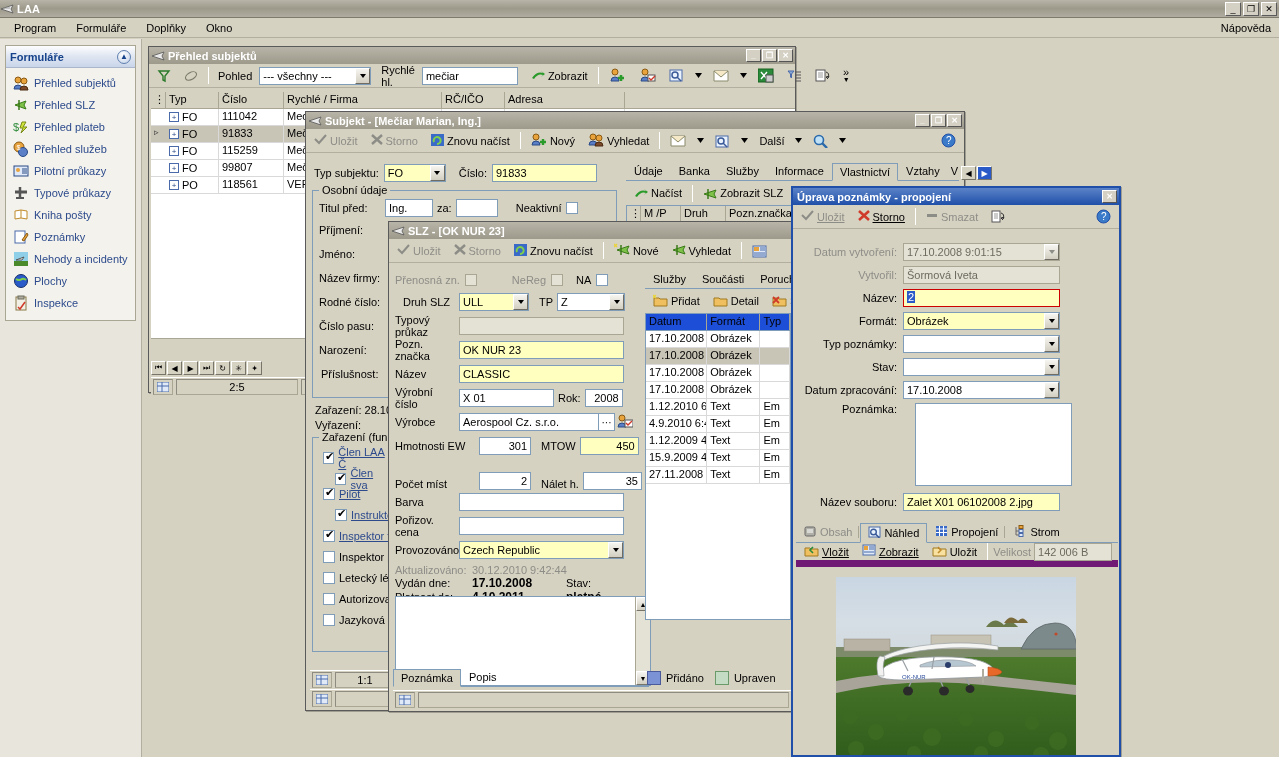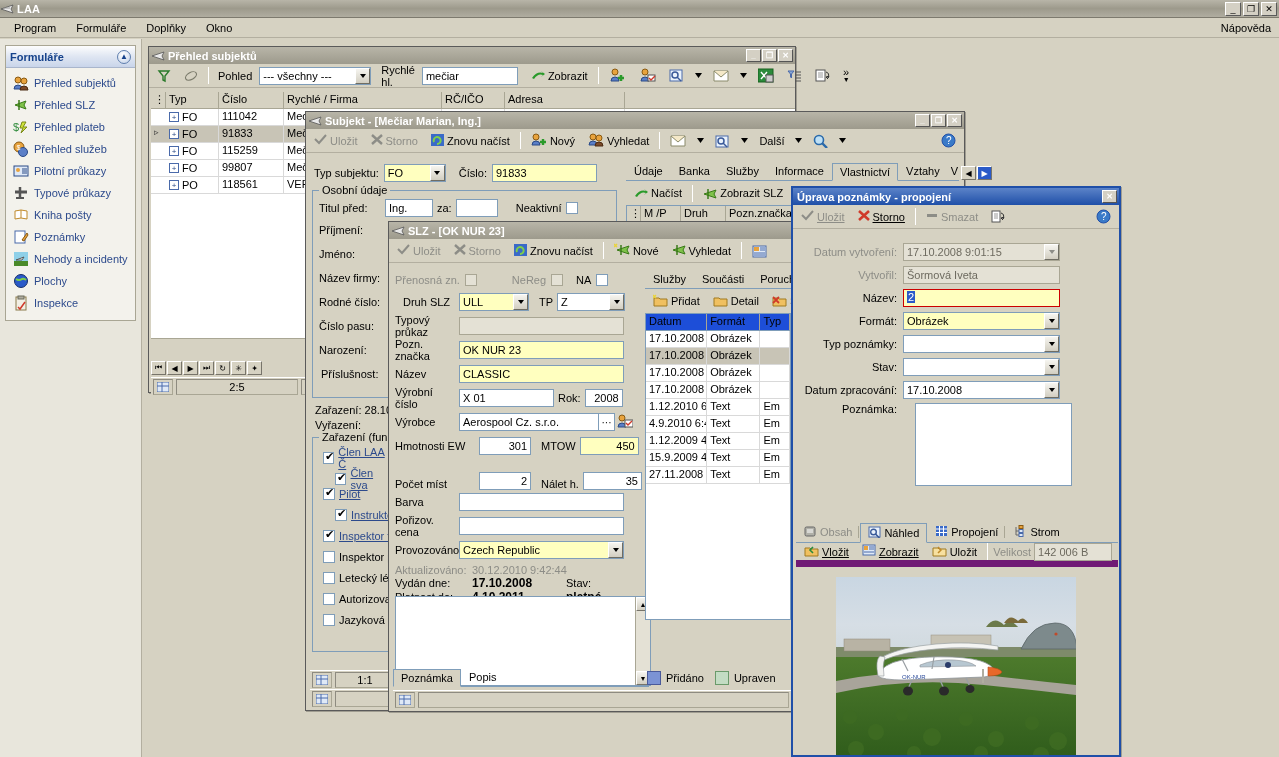--- a/index.html
+++ b/index.html
@@ -1078,20 +1078,24 @@
         <span class="fld-label" style="width:98px; text-align:right;">Datum zpracování:</span>
         <span class="combo" style="width:157px;">
           <input class="tf" style="width: 157px;" readonly="" value="17.10.2008">
           <span class="arw"></span>
         </span>
       </div>
       <div style="display:flex; gap:18px; margin-top:2px;">
         <span class="fld-label" style="width:98px; text-align:right;">Poznámka:</span>
         <textarea class="tf" style="width: 157px; height: 83px; resize: none;"></textarea>
       </div>
+      <div style="display:flex; align-items:center; gap:6px; height:23px; margin-top:4px;">
+        <span class="fld-label" style="width:98px; text-align:right;">Název souboru:</span>
+        <input class="tf yellow" style="width: 157px;" value="Zalet X01 06102008 2.jpg">
+      </div>
     </div>
 
     <div style="position:absolute; left:3px; top:336px; width:322px;">
       <div class="tabs">
         <div class="tab" style="display:flex;align-items:center;gap:3px;color:#8d8d87;">
           <span><svg width="13" height="12">
                 <rect x="1" y="2" width="10" height="9" rx="1.5" fill="#b0b0a8" stroke="#666"></rect>
                 <path d="M3 5 h6 M3 7 h6" stroke="#fff"></path>
               </svg></span>
           <span>Obsah</span>

